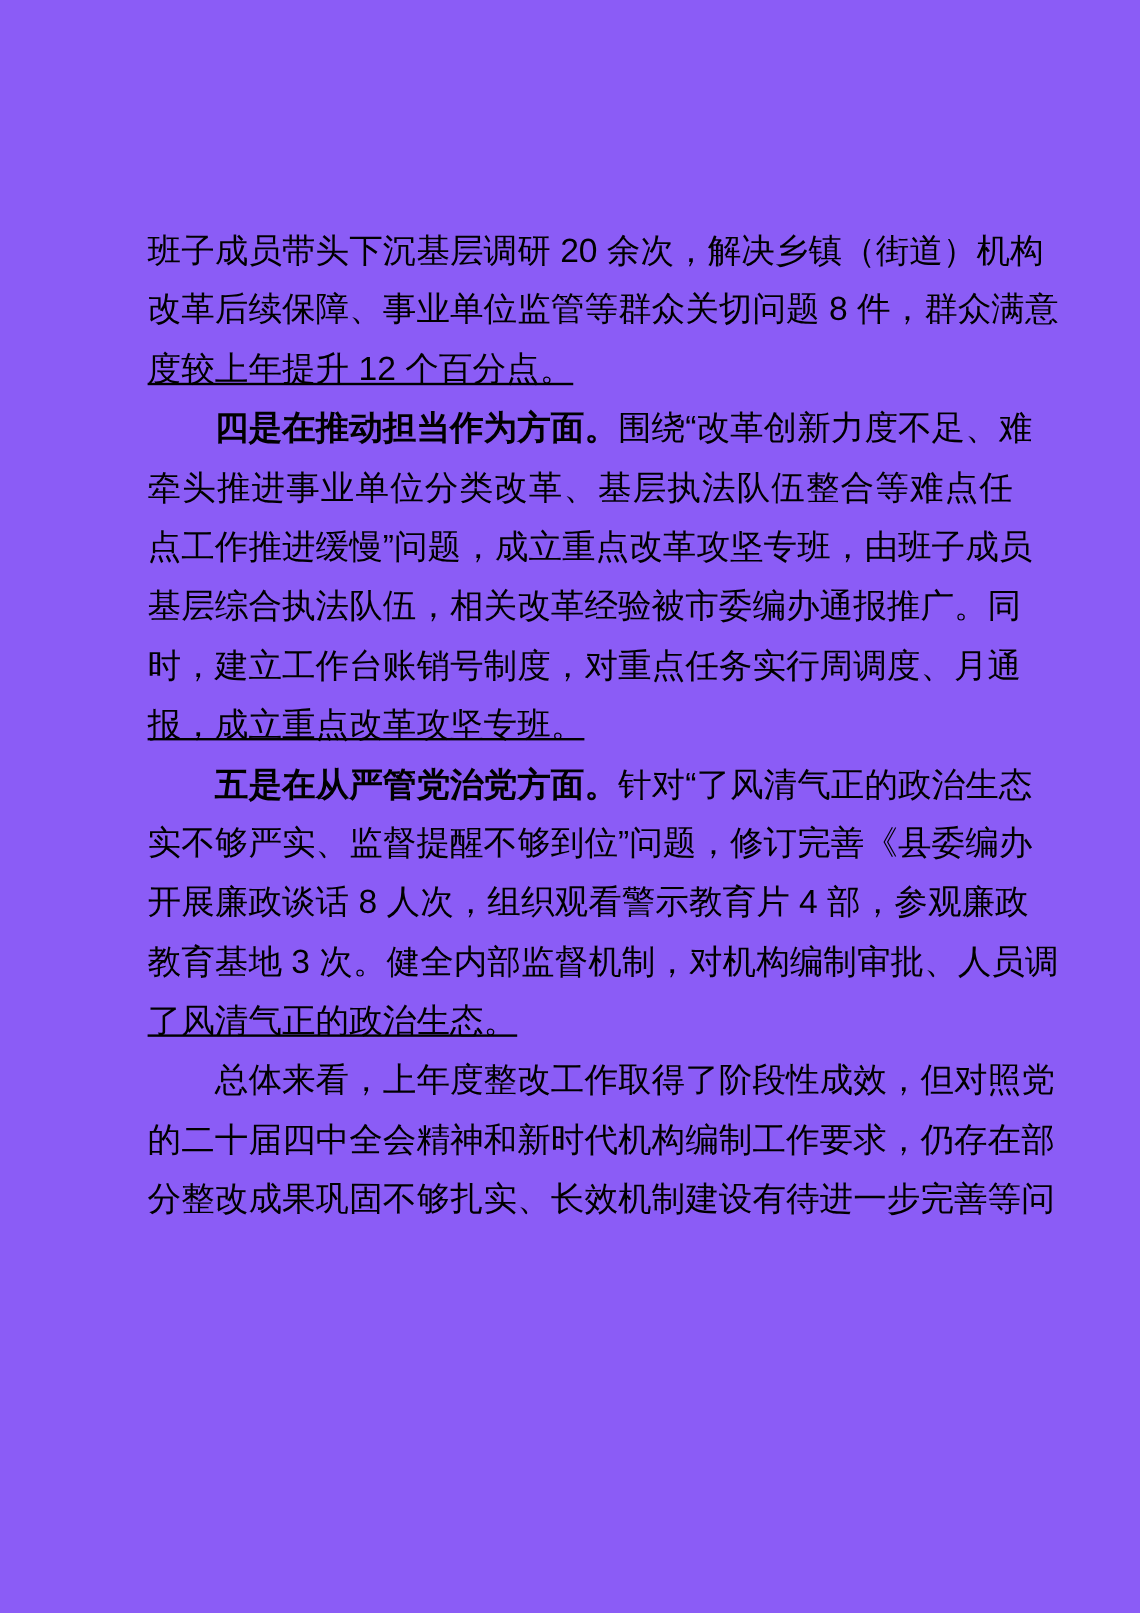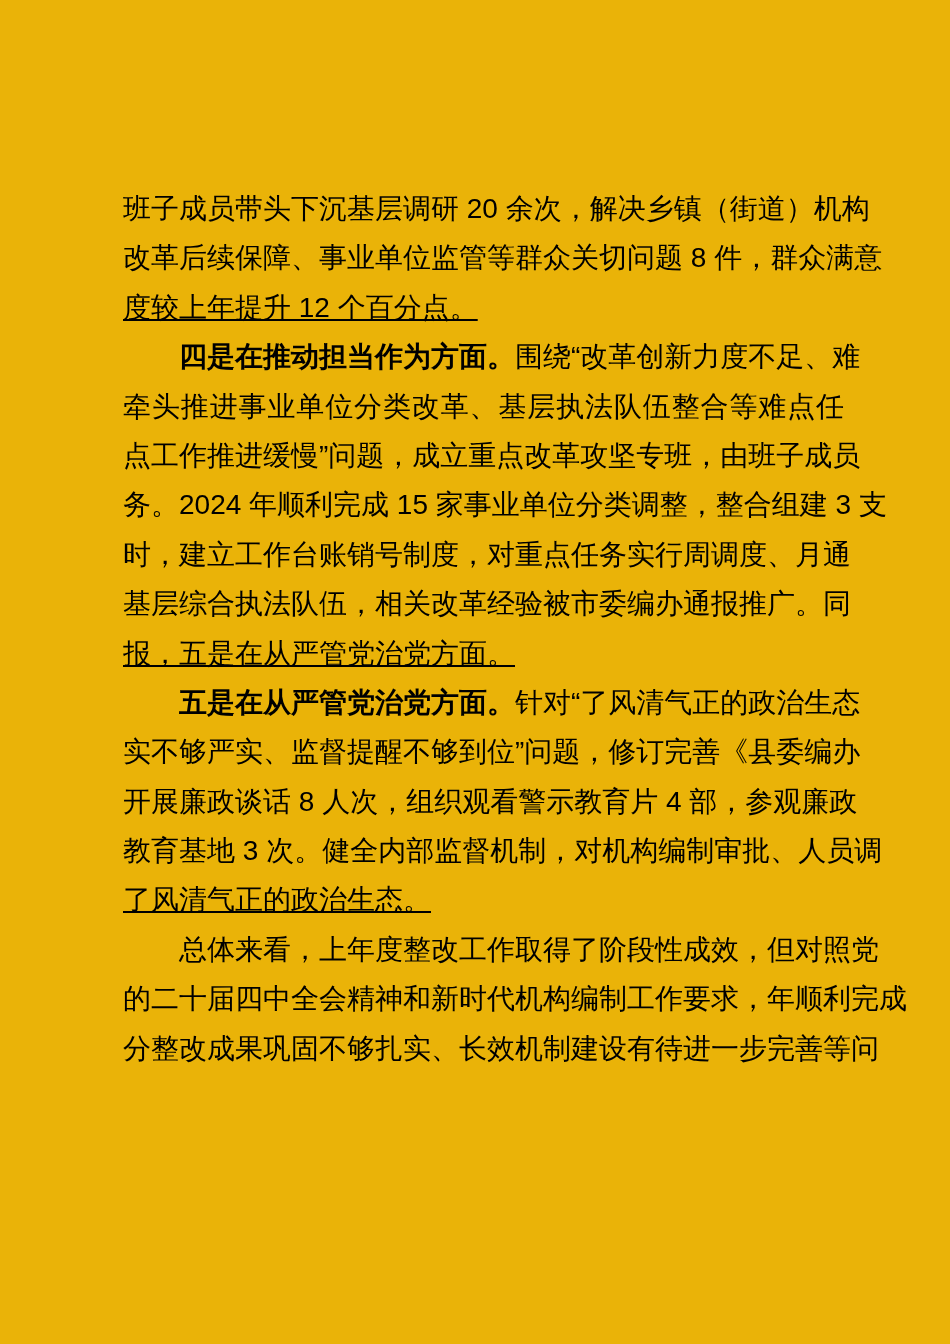--- a/index.html
+++ b/index.html
@@ -4,21 +4,21 @@
 <style>
   html, body {
     margin: 0;
     padding: 0;
     background: #ffffff;
   }
   .page {
     position: relative;
     width: 950px;
     height: 1344px;
-    background: #eab308;
+    background: #8b5cf6;
     overflow: hidden;
     font-family: "Liberation Sans", sans-serif;
   }
   .text-block {
     position: absolute;
     left: 123px;
     top: 184px;
     width: 721px;
     color: #000000;
     font-size: 28px;
@@ -53,31 +53,30 @@
   <div class="text-block">
       <div class="paragraph">
         <div class="line"><span>班子成员带头下沉基层调研 20 余次，解决乡镇（街道）机构</span></div>
         <div class="line"><span>改革后续保障、事业单位监管等群众关切问题 8 件，群众满意</span></div>
         <div class="line last"><span>度较上年提升 12 个百分点。</span></div>
       </div>
       <div class="paragraph">
         <div class="line indent"><span class="b">四是在推动担当作为方面。</span><span>围绕“改革创新力度不足、难</span></div>
         <div class="line"><span>牵头推进事业单位分类改革、基层执法队伍整合等难点任</span></div>
         <div class="line"><span>点工作推进缓慢”问题，成立重点改革攻坚专班，由班子成员</span></div>
-        <div class="line"><span>务。2024 年顺利完成 15 家事业单位分类调整，整合组建 3 支</span></div>
+        <div class="line"><span>基层综合执法队伍，相关改革经验被市委编办通报推广。同</span></div>
         <div class="line"><span>时，建立工作台账销号制度，对重点任务实行周调度、月通</span></div>
-        <div class="line"><span>基层综合执法队伍，相关改革经验被市委编办通报推广。同</span></div>
-        <div class="line last"><span>报，五是在从严管党治党方面。</span></div>
+        <div class="line last"><span>报，成立重点改革攻坚专班。</span></div>
       </div>
       <div class="paragraph">
         <div class="line indent"><span class="b">五是在从严管党治党方面。</span><span>针对“了风清气正的政治生态</span></div>
         <div class="line"><span>实不够严实、监督提醒不够到位”问题，修订完善《县委编办</span></div>
         <div class="line"><span>开展廉政谈话 8 人次，组织观看警示教育片 4 部，参观廉政</span></div>
         <div class="line"><span>教育基地 3 次。健全内部监督机制，对机构编制审批、人员调</span></div>
         <div class="line last"><span>了风清气正的政治生态。</span></div>
       </div>
       <div class="paragraph">
         <div class="line indent"><span>总体来看，上年度整改工作取得了阶段性成效，但对照党</span></div>
-        <div class="line"><span>的二十届四中全会精神和新时代机构编制工作要求，年顺利完成</span></div>
+        <div class="line"><span>的二十届四中全会精神和新时代机构编制工作要求，仍存在部</span></div>
         <div class="line"><span>分整改成果巩固不够扎实、长效机制建设有待进一步完善等问</span></div>
       </div>
     </div>
 </div>
 
 </body></html>

